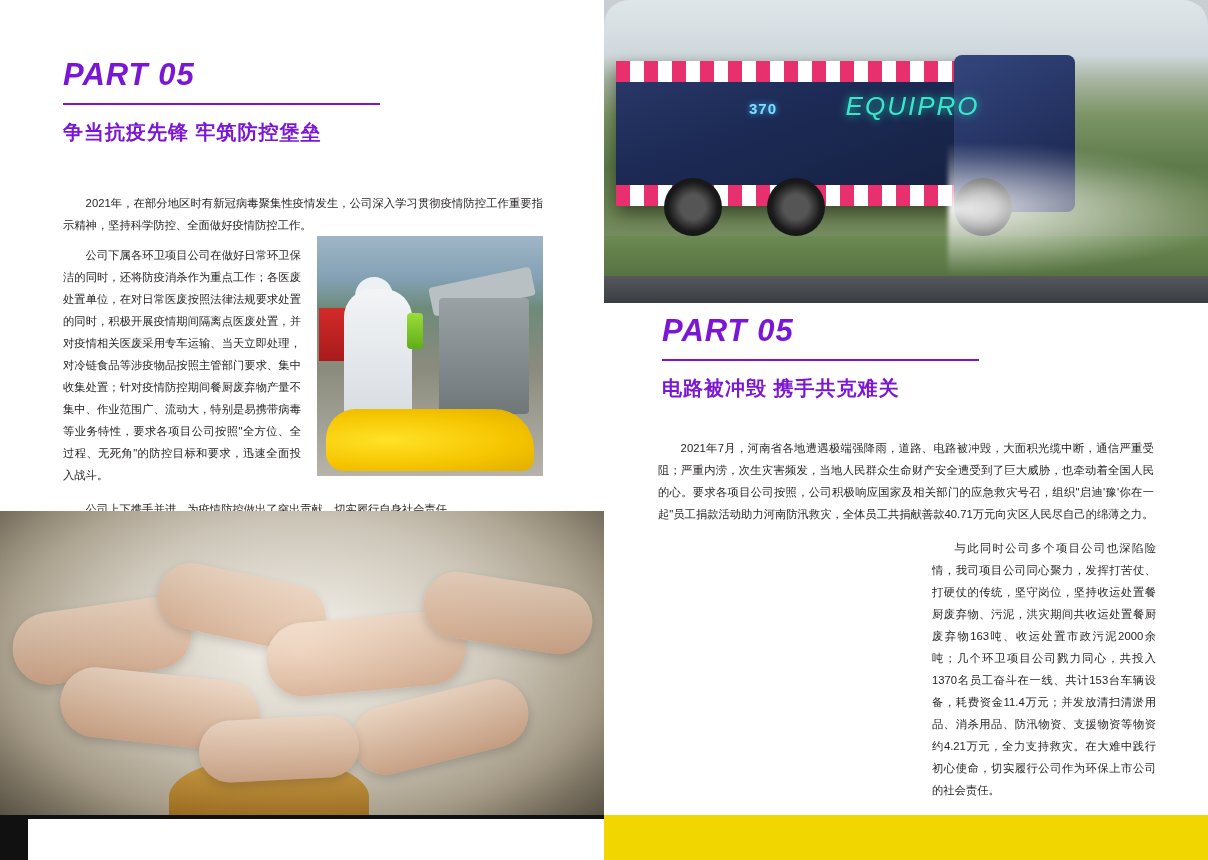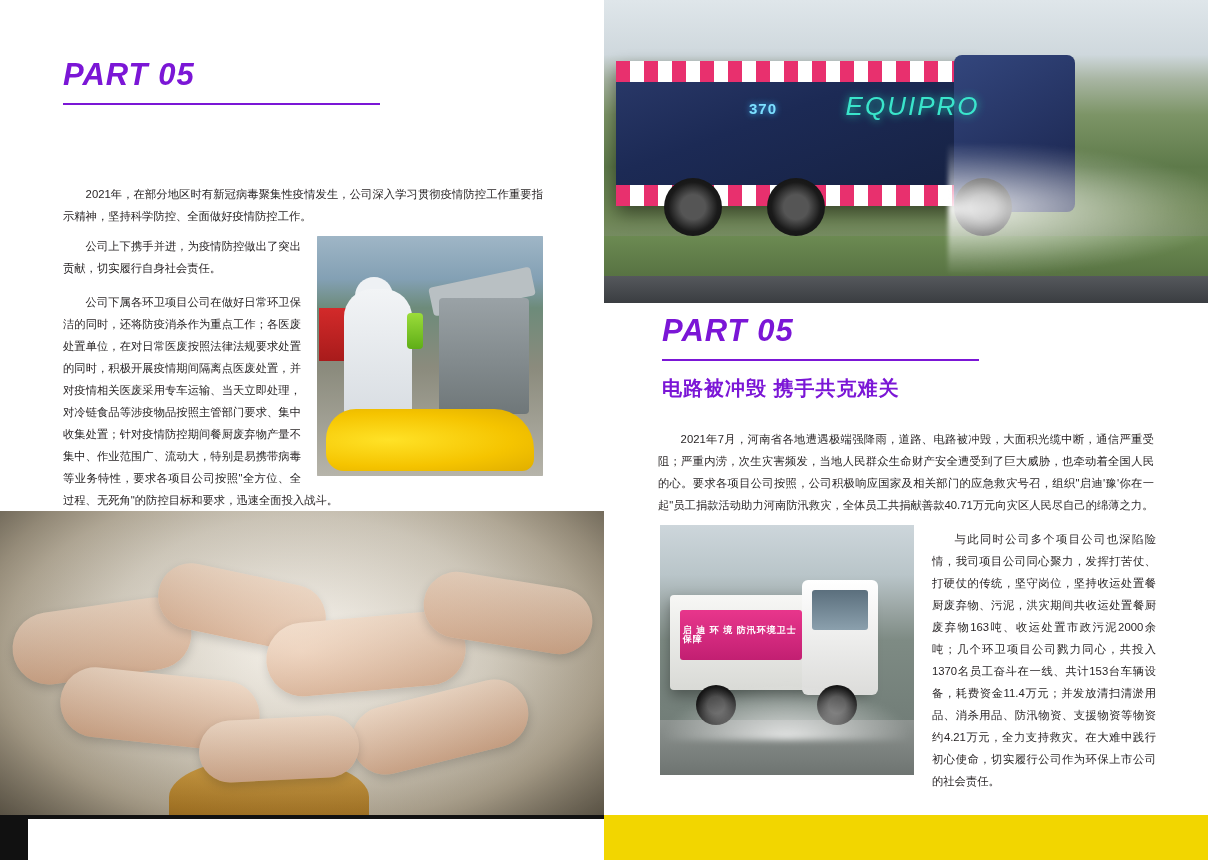--- a/index.html
+++ b/index.html
@@ -26,21 +26,21 @@
   }
   .sub-title{
     font-size:20px;font-weight:bold;color:#7b16d6;
     margin-top:14px;letter-spacing:1px;
   }
 
   .body-text{
     font-size:11.3px;line-height:22px;color:#231f20;
     text-align:justify;
   }
-  .body-text p{margin:3px 0 12px 0;text-indent:2em;}
+  .body-text p{margin:12px 0 12px 0;text-indent:2em;}
 
   
   #left-head{position:absolute;left:63px;top:57px;width:317px;}
   #left-para-1{position:absolute;left:63px;top:180px;width:480px;}
   #left-flow{position:absolute;left:63px;top:232px;width:480px;}
 
   .photo{
     background:#c9ced3;background-size:cover;background-position:center;
     position:relative;overflow:hidden;
   }
@@ -75,20 +75,21 @@
   #right-para-1{position:absolute;left:54px;top:425px;width:496px;}
   #photo-truck2{position:absolute;left:56px;top:525px;width:254px;height:250px;}
   #right-para-2{position:absolute;left:328px;top:525px;width:224px;}
 
   
   
   .truck-scene{
     width:100%;height:100%;
     background:
       linear-gradient(to bottom,#dfe6ea 0%,#cfd8dd 18%,#a9b6a4 26%,#7c9466 38%,#5e7a4a 55%,#6d8553 70%,#8c9b86 100%);
+    border-radius: 25px;
   }
   .truck-body{
     position:absolute;left:2%;top:20%;width:62%;height:48%;
     background:linear-gradient(160deg,#2b3a6b 0%,#1c2a55 40%,#15203f 100%);
     border-radius:6px 10px 6px 6px;
     box-shadow:0 8px 18px rgba(0,0,0,.45);
   }
   .truck-stripe{
     position:absolute;left:2%;top:20%;width:62%;height:7%;
     background:repeating-linear-gradient(90deg,#e8306e 0 14px,#ffffff 14px 28px);
@@ -242,40 +243,41 @@
 </head>
 <body>
 
 <div class="page">
 
   <div class="left">
 
     <div id="left-head">
       <div class="part-title">PART 05</div>
       <div class="rule"></div>
+      <div class="sub-title">争当抗疫先锋 牢筑防控堡垒</div>
     </div>
 
     <div id="left-para-1" class="body-text">
       <p>2021年，在部分地区时有新冠病毒聚集性疫情发生，公司深入学习贯彻疫情防控工作重要指示精神，坚持科学防控、全面做好疫情防控工作。</p>
     </div>
 
     <div id="left-flow" class="body-text">
       <div id="photo-worker" class="photo">
         <div class="worker-scene">
           <div class="red-banner"></div>
           <div class="bin-lid"></div>
           <div class="bin-gray"></div>
           <div class="worker-head"></div>
           <div class="worker-suit"></div>
           <div class="green-bottle"></div>
           <div class="yellow-bags"></div>
         </div>
       </div>
+      <p>公司下属各环卫项目公司在做好日常环卫保洁的同时，还将防疫消杀作为重点工作；各医废处置单位，在对日常医废按照法律法规要求处置的同时，积极开展疫情期间隔离点医废处置，并对疫情相关医废采用专车运输、当天立即处理，对冷链食品等涉疫物品按照主管部门要求、集中收集处置；针对疫情防控期间餐厨废弃物产量不集中、作业范围广、流动大，特别是易携带病毒等业务特性，要求各项目公司按照"全方位、全过程、无死角"的防控目标和要求，迅速全面投入战斗。</p>
       <p>公司上下携手并进，为疫情防控做出了突出贡献，切实履行自身社会责任。</p>
-      <p>公司下属各环卫项目公司在做好日常环卫保洁的同时，还将防疫消杀作为重点工作；各医废处置单位，在对日常医废按照法律法规要求处置的同时，积极开展疫情期间隔离点医废处置，并对疫情相关医废采用专车运输、当天立即处理，对冷链食品等涉疫物品按照主管部门要求、集中收集处置；针对疫情防控期间餐厨废弃物产量不集中、作业范围广、流动大，特别是易携带病毒等业务特性，要求各项目公司按照"全方位、全过程、无死角"的防控目标和要求，迅速全面投入战斗。</p>
     </div>
 
     <div id="photo-hands" class="photo">
       <div class="hands-scene">
         <div class="hands-basket"></div>
         <div class="hand h1"></div>
         <div class="hand h2"></div>
         <div class="hand h3"></div>
         <div class="hand h4"></div>
         <div class="hand h5"></div>
@@ -315,33 +317,20 @@
     <div id="right-head">
       <div class="part-title">PART 05</div>
       <div class="rule"></div>
       <div class="sub-title">电路被冲毁 携手共克难关</div>
     </div>
 
     <div id="right-para-1" class="body-text">
       <p>2021年7月，河南省各地遭遇极端强降雨，道路、电路被冲毁，大面积光缆中断，通信严重受阻；严重内涝，次生灾害频发，当地人民群众生命财产安全遭受到了巨大威胁，也牵动着全国人民的心。要求各项目公司按照，公司积极响应国家及相关部门的应急救灾号召，组织"启迪'豫'你在一起"员工捐款活动助力河南防汛救灾，全体员工共捐献善款40.71万元向灾区人民尽自己的绵薄之力。</p>
     </div>
 
-    <div id="photo-truck2" class="photo">
-      <div class="truck2-scene">
-        <div class="t2-road"></div>
-        <div class="t2-body"></div>
-        <div class="t2-cab"></div>
-        <div class="t2-win"></div>
-        <div class="t2-pink"></div>
-        <div class="t2-pinktext">启 迪 环 境 防汛环境卫士保障</div>
-        <div class="t2-wheel a"></div>
-        <div class="t2-wheel b"></div>
-        <div class="t2-spray"></div>
-      </div>
-    </div>
 
     <div id="right-para-2" class="body-text">
       <p>与此同时公司多个项目公司也深陷险情，我司项目公司同心聚力，发挥打苦仗、打硬仗的传统，坚守岗位，坚持收运处置餐厨废弃物、污泥，洪灾期间共收运处置餐厨废弃物163吨、收运处置市政污泥2000余吨；几个环卫项目公司戮力同心，共投入1370名员工奋斗在一线、共计153台车辆设备，耗费资金11.4万元；并发放清扫清淤用品、消杀用品、防汛物资、支援物资等物资约4.21万元，全力支持救灾。在大难中践行初心使命，切实履行公司作为环保上市公司的社会责任。</p>
     </div>
 
     <div class="footer-bar-right"></div>
 
   </div>
 
 </div>

